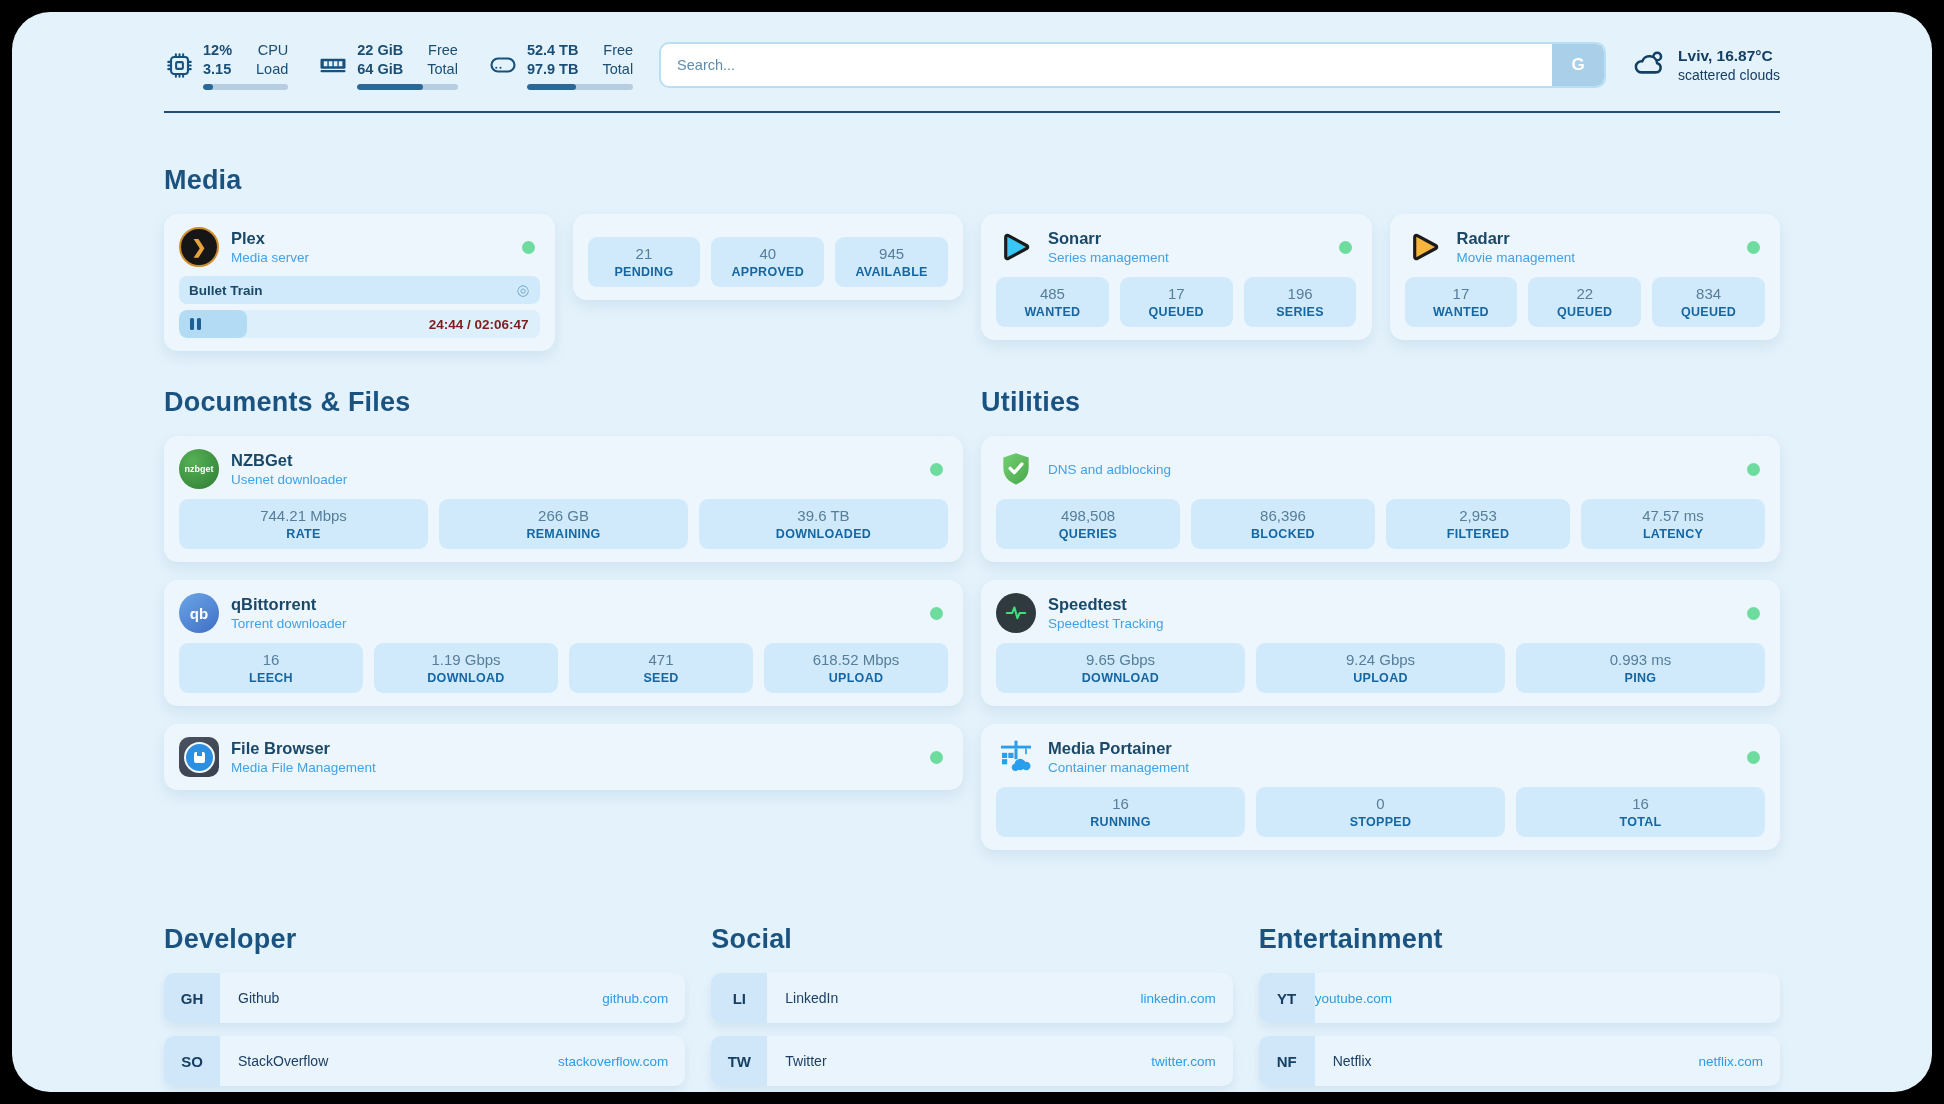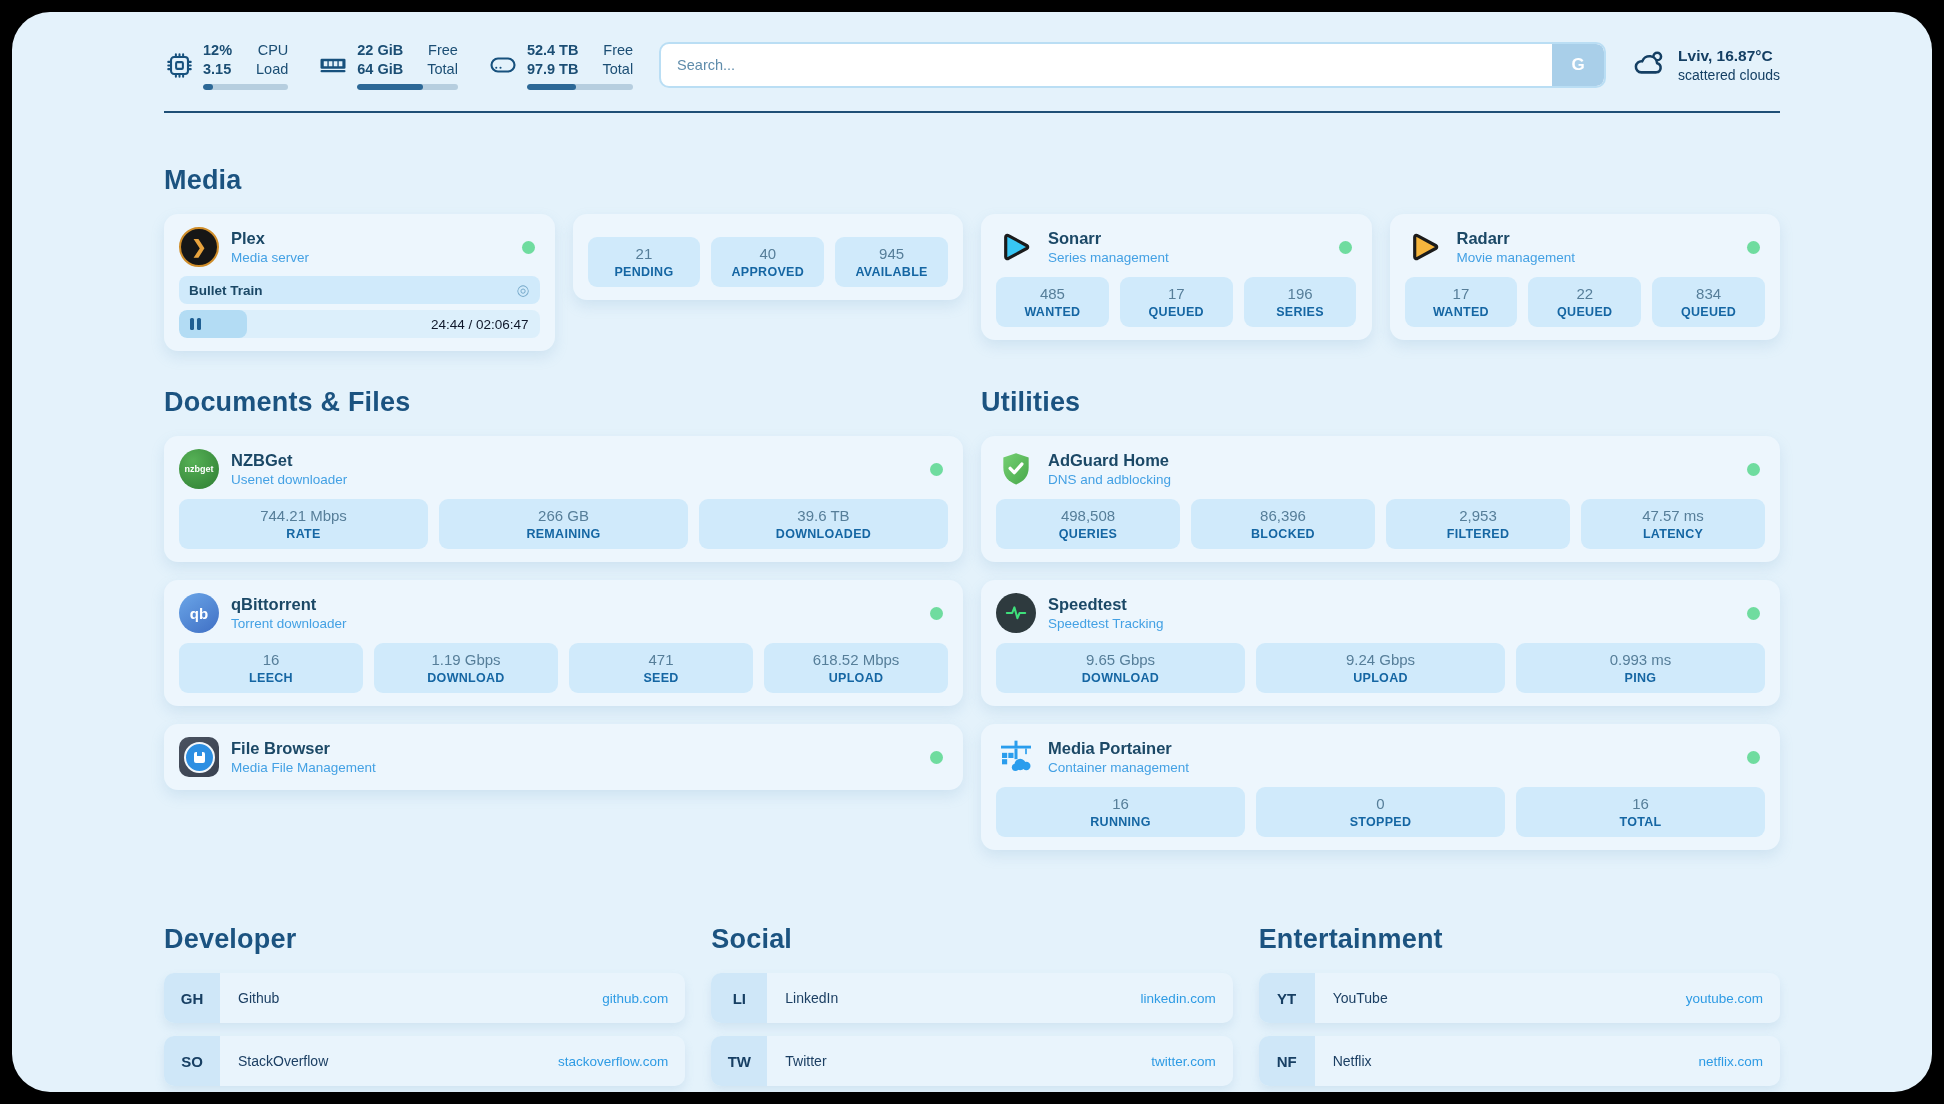--- a/index.html
+++ b/index.html
@@ -58,21 +58,21 @@
 
   
   .media-row{margin-top:9px;background:#d0eafb;border-radius:8px;height:28px;display:flex;
              align-items:center;padding:0 10px;font-size:13.5px;font-weight:700;color:#1b4866;}
   .target-icon{margin-left:auto;color:#79abcb;font-size:15px;font-weight:400;}
   .progress-row{margin-top:6px;background:#dcEFFb;background:#dceffb;border-radius:8px;height:28px;
                 position:relative;display:flex;align-items:center;overflow:hidden;}
   .progress-fill{position:absolute;left:0;top:0;bottom:0;background:#b3dcf4;border-radius:8px;width:0;}
   .pause{position:relative;margin-left:11px;display:flex;gap:3.5px;}
   .pause i{display:block;width:3.5px;height:12px;background:#1f5f93;border-radius:1.5px;}
-  .time{position:relative;margin-left:auto;margin-right:11px;font-size:13.5px;font-weight:400;color:#0f172a;}
+  .time{position:relative;margin-left:auto;margin-right:11px;font-size:13.5px;font-weight:700;color:#7f1d1d;}
 
   
   .ic-plex{background:#161616;border:2px solid #cf8d2a;color:#e8a33d;font-weight:700;font-size:18px;
            width:36px;height:36px;}
   .ic-ovs{background:radial-gradient(circle at 32% 30%, #c9a8f8, #8a5ff0 58%, #6a3fe3);}
   .ic-ovs::before{content:"";position:absolute;width:22px;height:22px;border-radius:50%;
            background:#f3edfe;left:8px;top:7px;}
   .ic-ovs::after{content:"";position:absolute;width:15px;height:15px;border-radius:50%;
            background:#7c4fe8;left:14px;top:13px;}
   .ic-nzb{background:radial-gradient(circle at 35% 30%, #56b156, #2e7d32);color:#fff;
@@ -378,21 +378,20 @@
                     <linearGradient id="ag" x1="0" y1="0" x2="1" y2="1">
                   <stop offset="0" stop-color="#74d072"></stop>
                       <stop offset="1" stop-color="#49a84b"></stop>
                 </linearGradient>
                   </defs>
                 <path d="M12 2l8 2.8v6.4c0 5.2-3.2 8.8-8 10.6-4.8-1.8-8-5.4-8-10.6V4.8Z" fill="url(#ag)"></path>
                 <path d="M8.3 11.6l2.6 2.7 4.8-5.4" stroke="#fff" stroke-width="2.1" fill="none" stroke-linecap="round" stroke-linejoin="round"></path>
               </svg>
             </span>
             <div class="app-titles">
-              <div class="app-title">AdGuard Home</div>
               <div class="app-sub">DNS and adblocking</div>
             </div>
             <span class="status-dot"></span>
           </div>
           <div class="pill-row">
             <div class="pill">
               <div class="pill-value">498,508</div>
               <div class="pill-label">QUERIES</div>
             </div>
             <div class="pill">
@@ -511,21 +510,20 @@
             <span class="link-url">twitter.com</span>
           </div>
         </div>
       </div>
 
       <div>
         <div class="col-title">Entertainment</div>
         <div class="link-list">
           <div class="link-tile">
             <span class="link-badge">YT</span>
-            <span class="link-name">YouTube</span>
             <span class="link-url">youtube.com</span>
           </div>
           <div class="link-tile">
             <span class="link-badge">NF</span>
             <span class="link-name">Netflix</span>
             <span class="link-url">netflix.com</span>
           </div>
 
         </div>
       </div>

